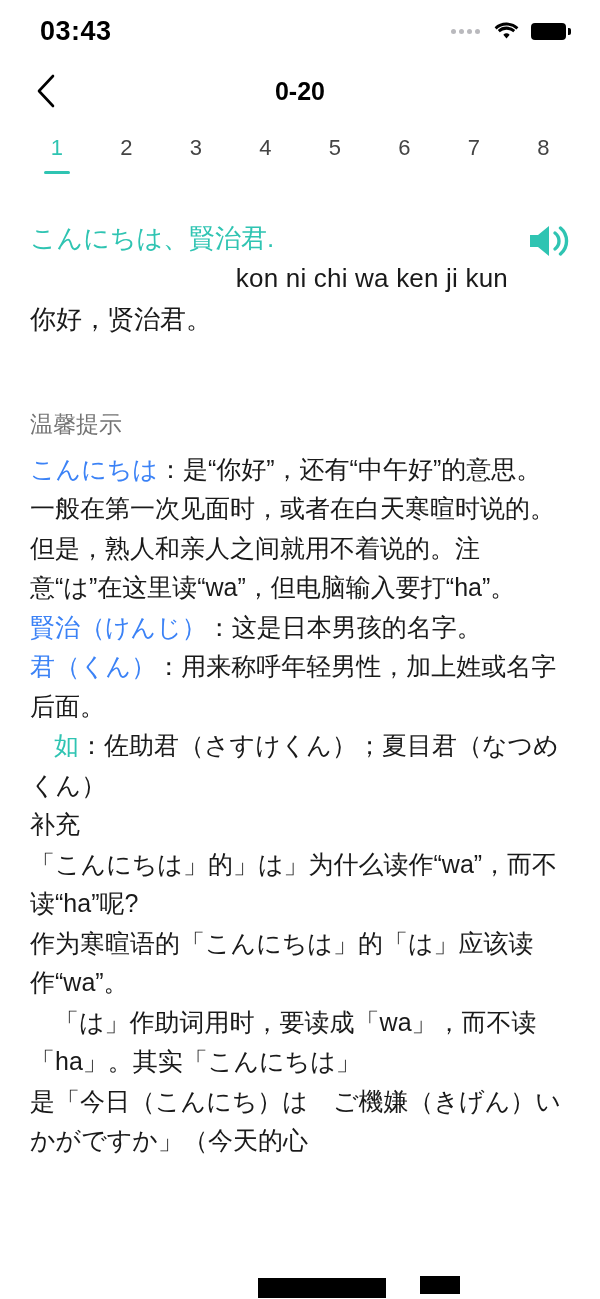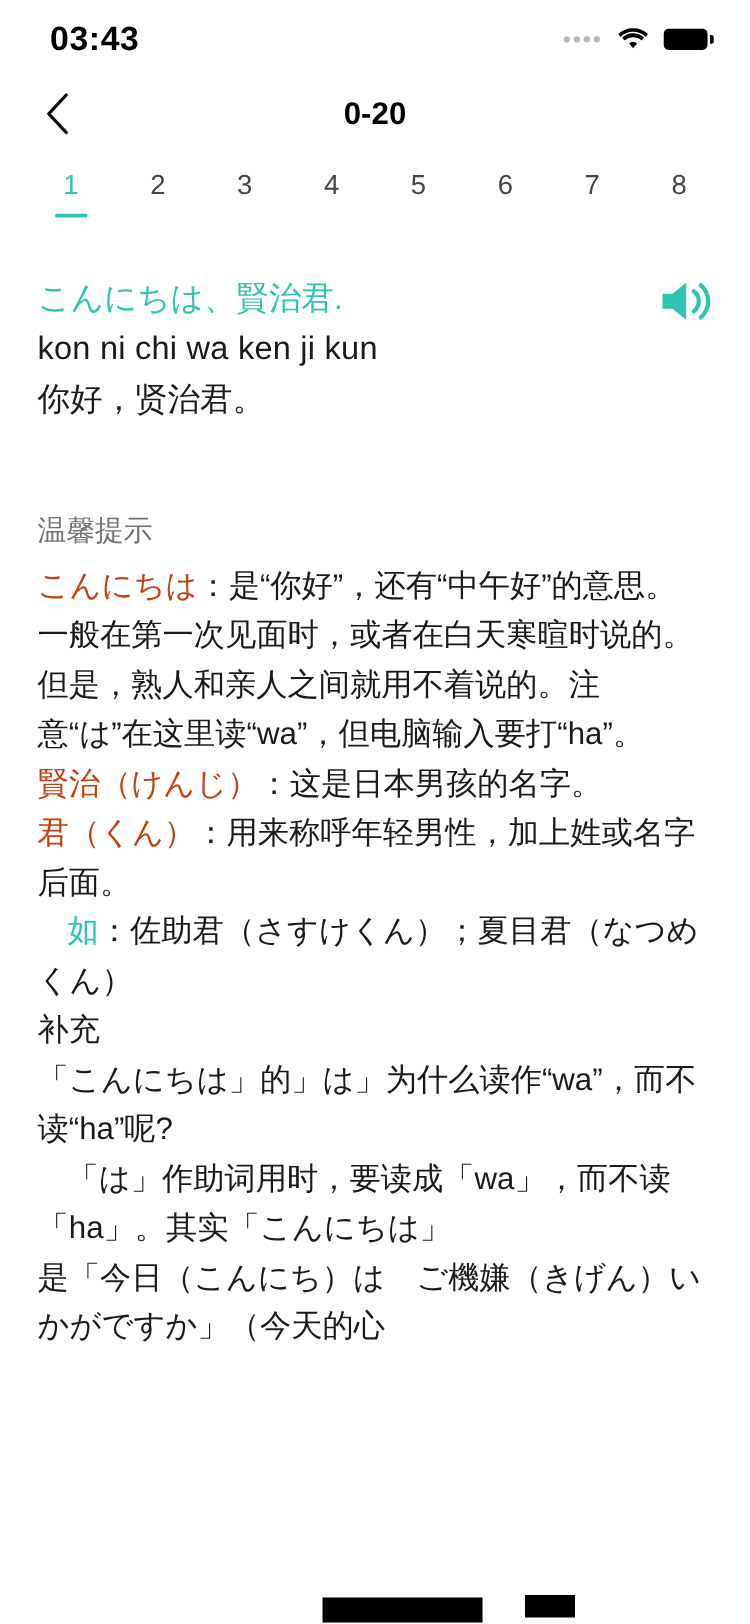--- a/index.html
+++ b/index.html
@@ -138,21 +138,21 @@
     font-size: 26px;
     color: #2fc4b2;
     line-height: 1.55;
     margin-top: 20px;
   }
   .jp-kana, .romaji, .cn-trans {
     font-size: 26px;
     color: #1a1a1a;
     line-height: 1.55;
   }
-  .romaji { letter-spacing: 0.2px; }
+  .romaji { letter-spacing: 0.2px; text-align: right; }
   .speaker-btn {
     position: absolute;
     right: 0;
     top: 4px;
     width: 44px;
     height: 40px;
     cursor: pointer;
   }
 
   .spacer { height: 70px; }
@@ -160,21 +160,21 @@
   .tips-title {
     font-size: 23px;
     color: #737373;
     margin-bottom: 10px;
   }
   .tip-line {
     font-size: 25px;
     color: #1a1a1a;
     line-height: 1.58;
   }
-  .tip-line .kw { color: #c2410c; }
+  .tip-line .kw { color: #3b82f6; }
   .tip-line.indent { text-indent: 24px; }
   .tip-line.indent .kw { color: #2fc4b2; }
 
   .redaction {
     position: absolute;
     left: 258px;
     top: 1278px;
     width: 128px;
     height: 20px;
     background: #000;
@@ -283,20 +283,23 @@
     </div>
     <div class="tip-line indent">
       <span class="kw">如</span><span>：佐助君（さすけくん）；夏目君（なつめくん）</span>
     </div>
     <div class="tip-line">
       <span>补充</span>
     </div>
     <div class="tip-line">
       <span>「こんにちは」的」は」为什么读作“wa”，而不读“ha”呢?</span>
     </div>
+    <div class="tip-line">
+      <span>作为寒暄语的「こんにちは」的「は」应该读作“wa”。</span>
+    </div>
     <div class="tip-line indent">
       <span>「は」作助词用时，要读成「wa」，而不读「ha」。其实「こんにちは」</span>
     </div>
     <div class="tip-line">
       <span>是「今日（こんにち）は　ご機嫌（きげん）いかがですか」（今天的心</span>
     </div>
 
   </div>
 
   <div class="redaction"></div>

